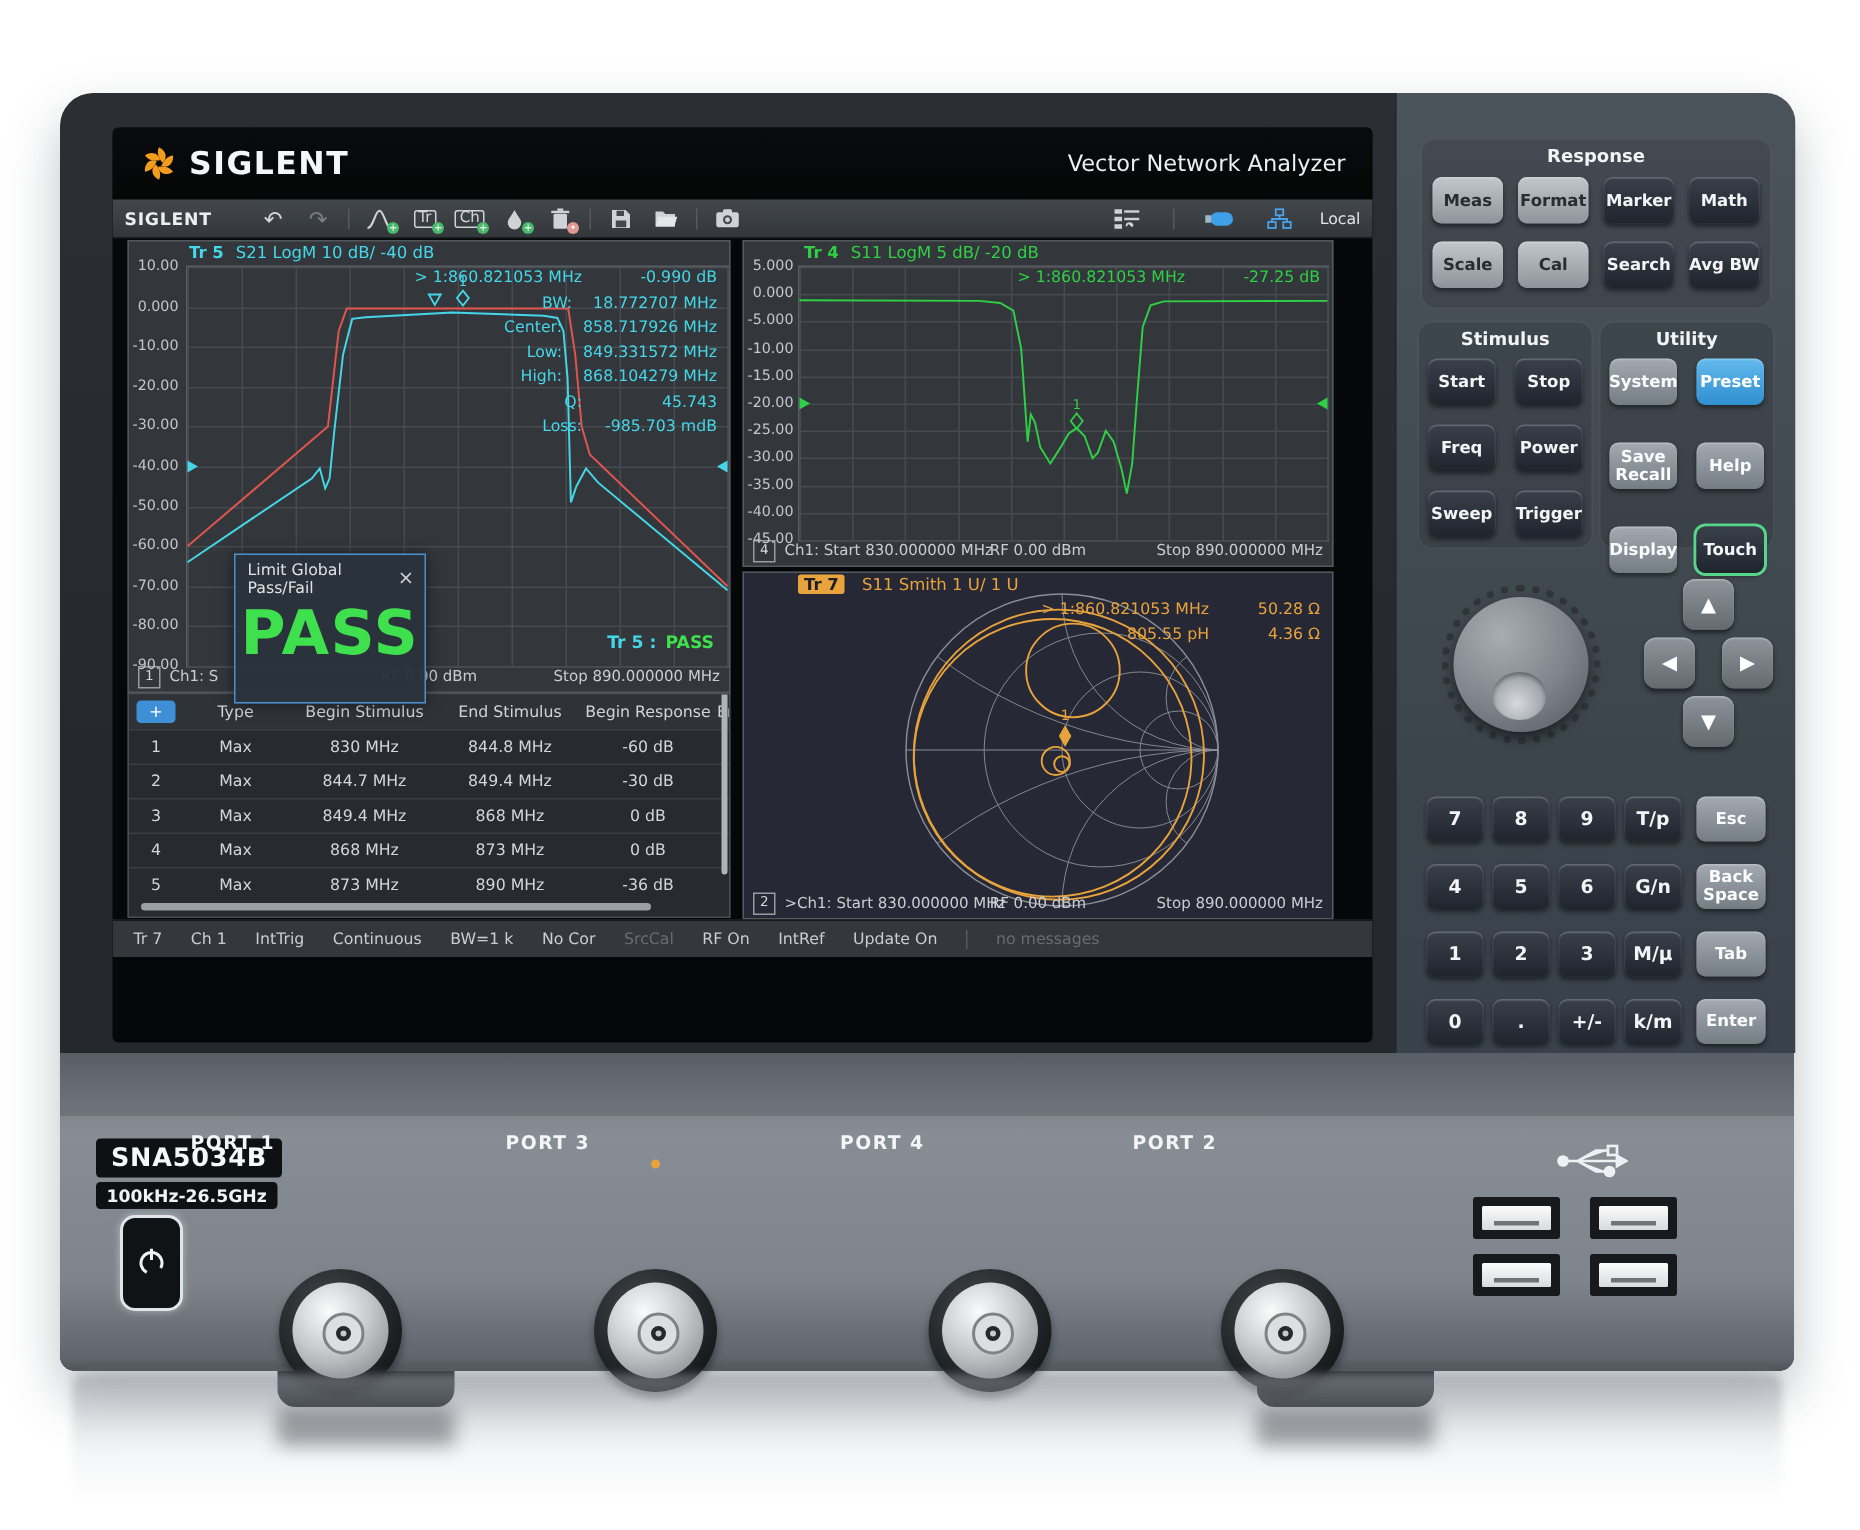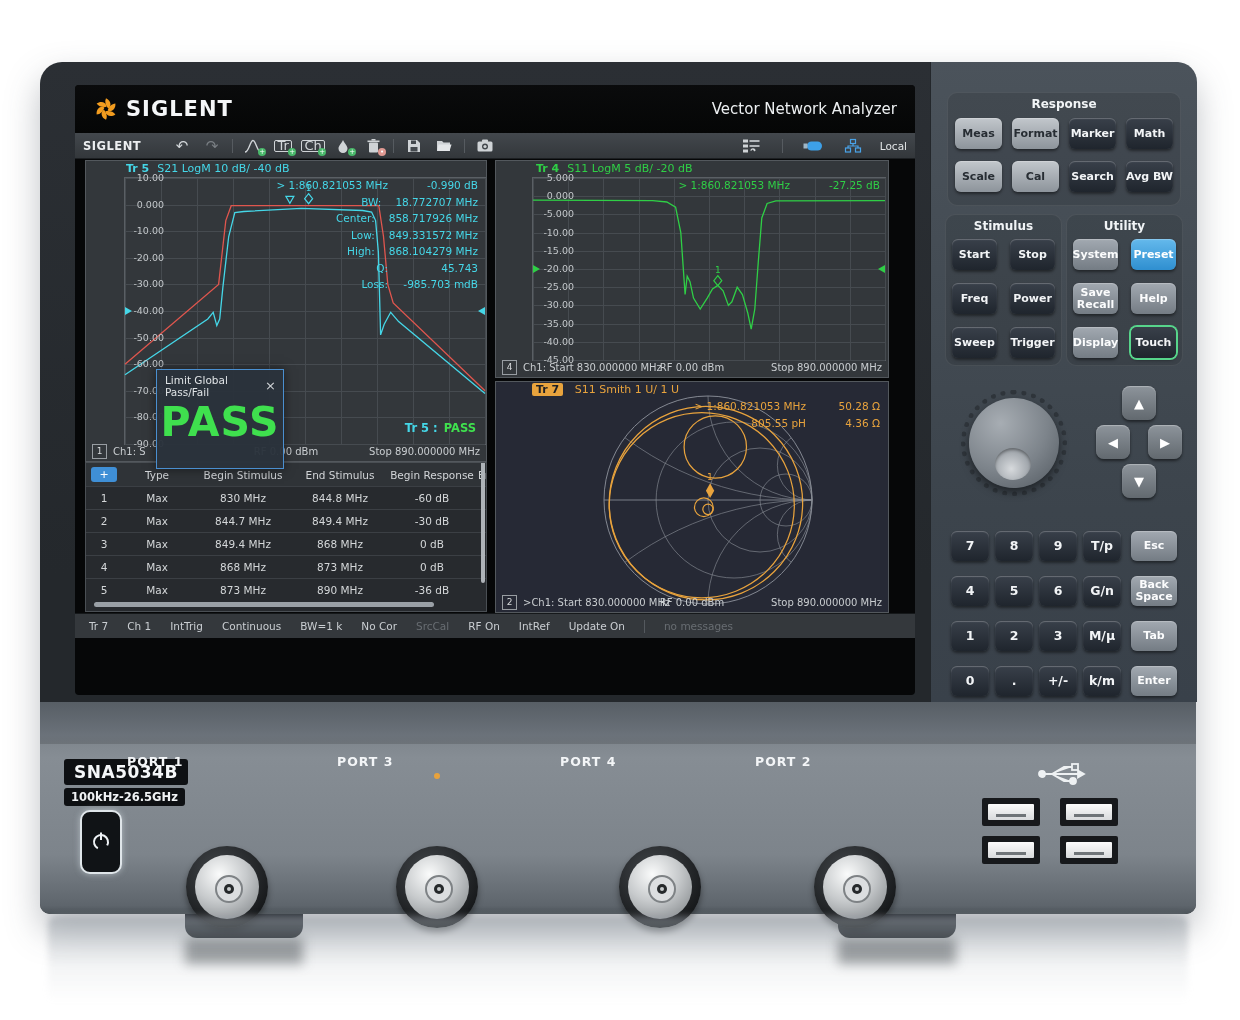--- a/index.html
+++ b/index.html
@@ -23,30 +23,30 @@
   .scr-title{color:#eceff1;font-size:15px;}
   .toolbar{position:absolute;left:0;top:48px;width:100%;height:26px;background:linear-gradient(#43484d,#33373b);
            border-bottom:1px solid #1c1f22;display:flex;align-items:center;box-sizing:border-box;padding:0 8px;color:#d9dcde;}
   .tb-brand{font-size:11.5px;font-weight:bold;letter-spacing:.5px;margin-right:26px;color:#eceef0;}
   .tb-ic{width:24px;height:20px;display:flex;align-items:center;justify-content:center;font-size:15px;color:#d3d7da;
          position:relative;margin:0 3px;}
   .tb-ic.dim{color:#7a7f84;}
   .tb-sep{width:1px;height:14px;background:#565b60;margin:0 5px;}
   .tb-right{margin-left:auto;display:flex;align-items:center;gap:10px;}
   .tb-local{font-size:10.5px;color:#e2e5e7;margin-left:2px;}
-  .mini-chip{font-size:13px;border:1px solid #cfd3d6;border-radius:2px;padding:0 2px;line-height:10px;}
+  .mini-chip{font-size:10px;border:1px solid #cfd3d6;border-radius:2px;padding:0 2px;line-height:10px;}
   .plus-dot{position:absolute;right:-1px;bottom:0;width:8px;height:8px;border-radius:50%;background:#49b86a;color:#fff;
             font-size:7px;line-height:8px;text-align:center;}
   .pink-dot{position:absolute;right:-1px;bottom:0;width:8px;height:8px;border-radius:50%;background:#e09a93;color:#fff;
             font-size:7px;line-height:8px;text-align:center;}
   
   .chart{position:absolute;background:#33373b;border:1px solid #53585d;box-sizing:border-box;}
   .chart .title{position:absolute;left:40px;top:1px;font-size:11px;z-index:3;}
   .chart .title b{margin-right:8px;font-weight:bold;}
-  .yticks{position:absolute;left:0;width:36px;font-size:9.5px;color:#c3c7ca;text-align:right;z-index:2;padding-left:45px;}
+  .yticks{position:absolute;left:0;width:36px;font-size:9.5px;color:#c3c7ca;text-align:right;z-index:2;}
   .yticks span{position:absolute;right:3px;}
   .plot{position:absolute;overflow:visible;}
   .plot svg{display:block;}
   .readout{position:absolute;text-align:right;font-size:10.5px;line-height:16.5px;z-index:3;}
   .ro-line{display:flex;justify-content:flex-end;gap:14px;}
   .ro-b{min-width:76px;text-align:right;}
   .chf{position:absolute;left:0;bottom:2px;width:100%;display:flex;align-items:center;font-size:10px;color:#c9cdd0;
        box-sizing:border-box;padding:0 6px;gap:6px;}
   .chf .numbox{width:13px;height:13px;border:1px solid #989da2;font-size:9px;line-height:13px;text-align:center;color:#d6d9db;flex:0 0 auto;}
   .chf .mid{position:absolute;left:50%;transform:translateX(-50%);}
@@ -548,21 +548,21 @@
             <div class="key dark">Start</div>
             <div class="key dark">Stop</div>
             <div class="key dark">Freq</div>
             <div class="key dark">Power</div>
             <div class="key dark">Sweep</div>
             <div class="key dark">Trigger</div>
           </div>
       </div>
       <div class="sect" style="left:135px;top:152px;width:117px;height:152px;">
         <div class="sect-label">Utility</div>
-        <div class="keys-grid" id="util-keys" style="grid-template-columns:repeat(2,45px);grid-auto-rows:31px;gap:13px 13px;margin-top:6px;">
+        <div class="keys-grid" id="util-keys" style="grid-template-columns:repeat(2,45px);grid-auto-rows:31px;gap:25px 13px;margin-top:6px;">
             <div class="key medium">System</div>
             <div class="key blue">Preset</div>
             <div class="key medium">Save Recall</div>
             <div class="key medium">Help</div>
             <div class="key medium">Display</div>
             <div class="key touch">Touch</div>
           </div>
       </div>
 
       <div class="knob-outer"></div>

